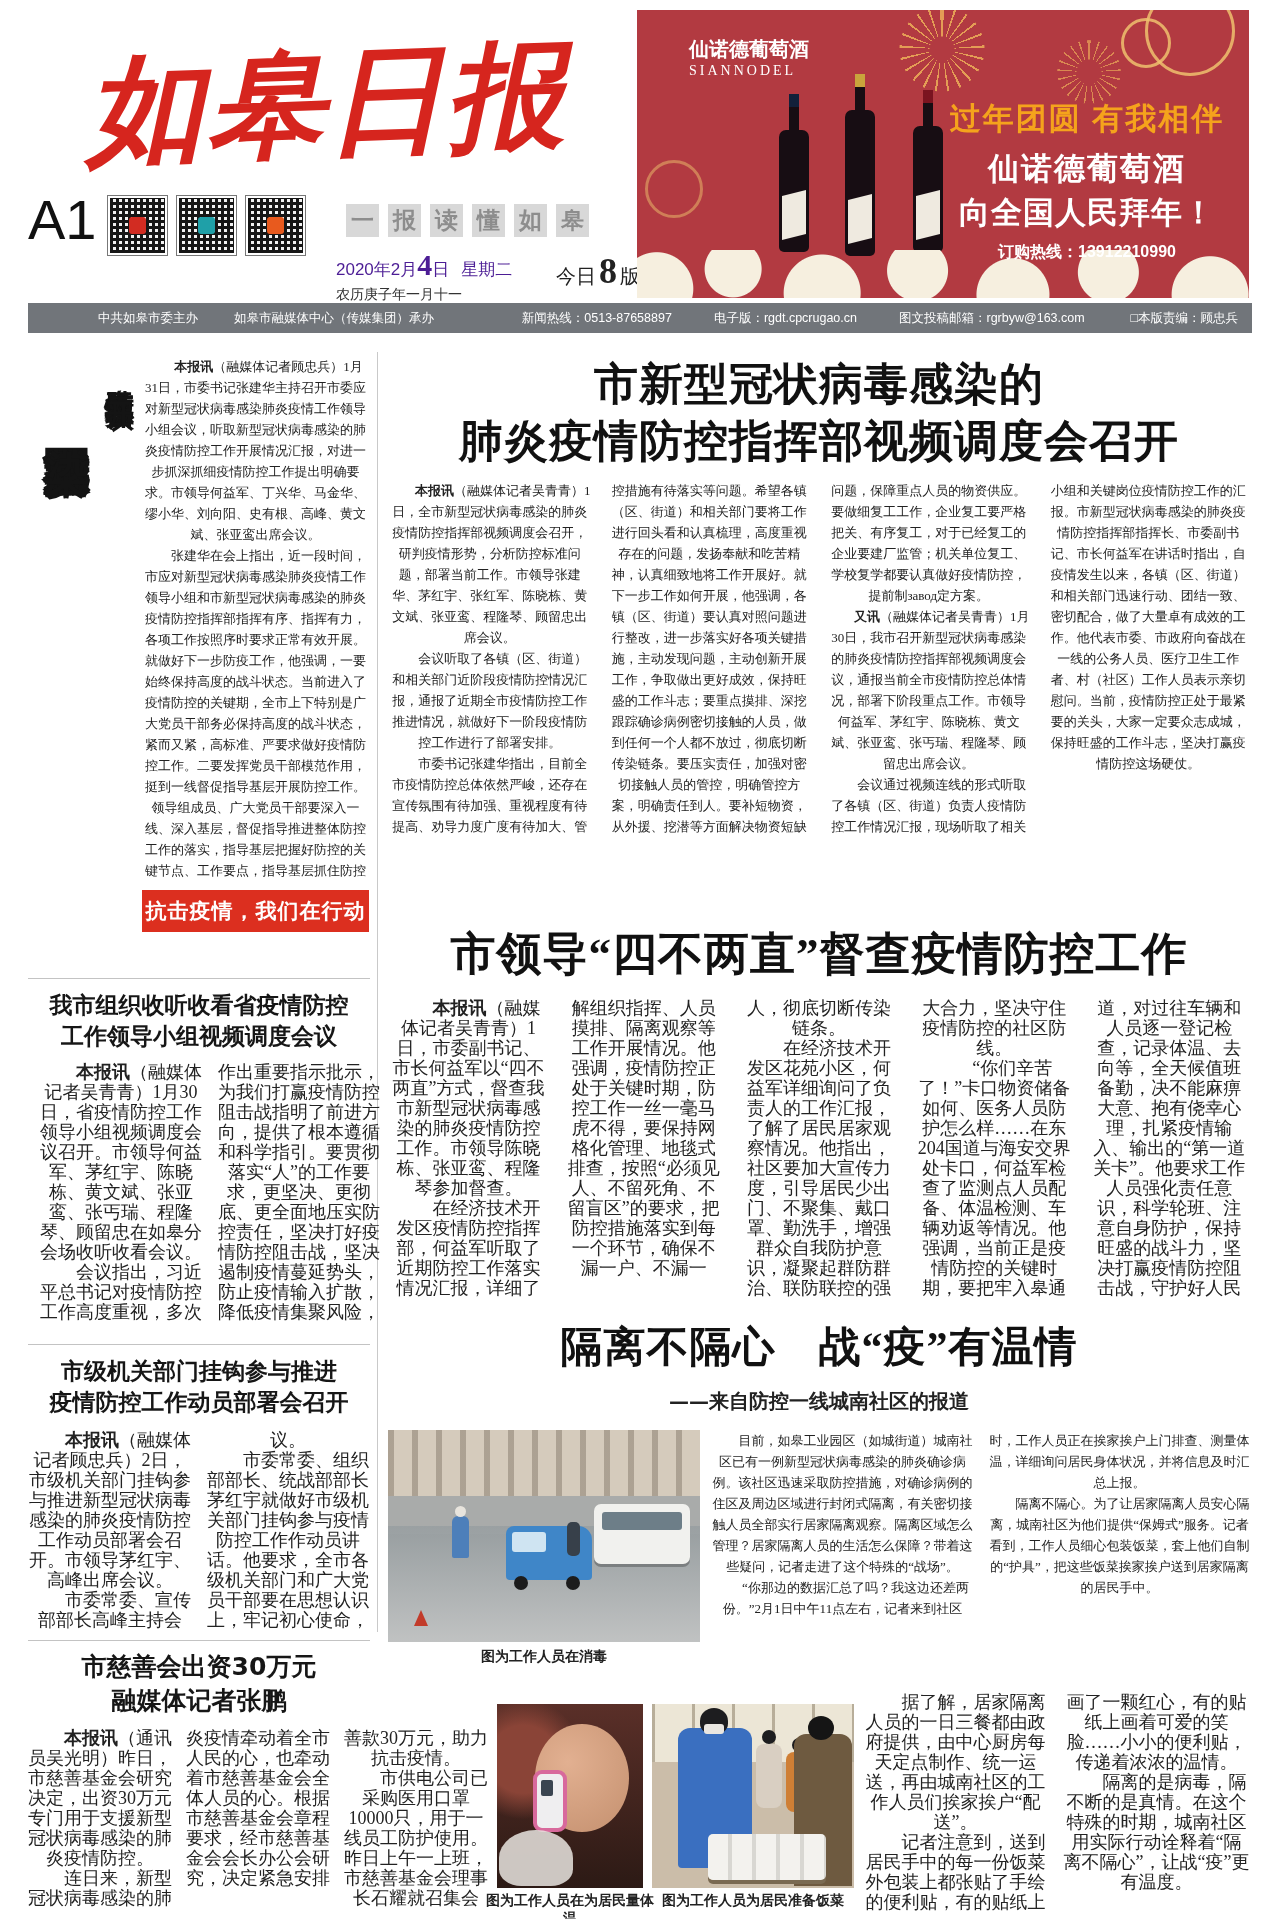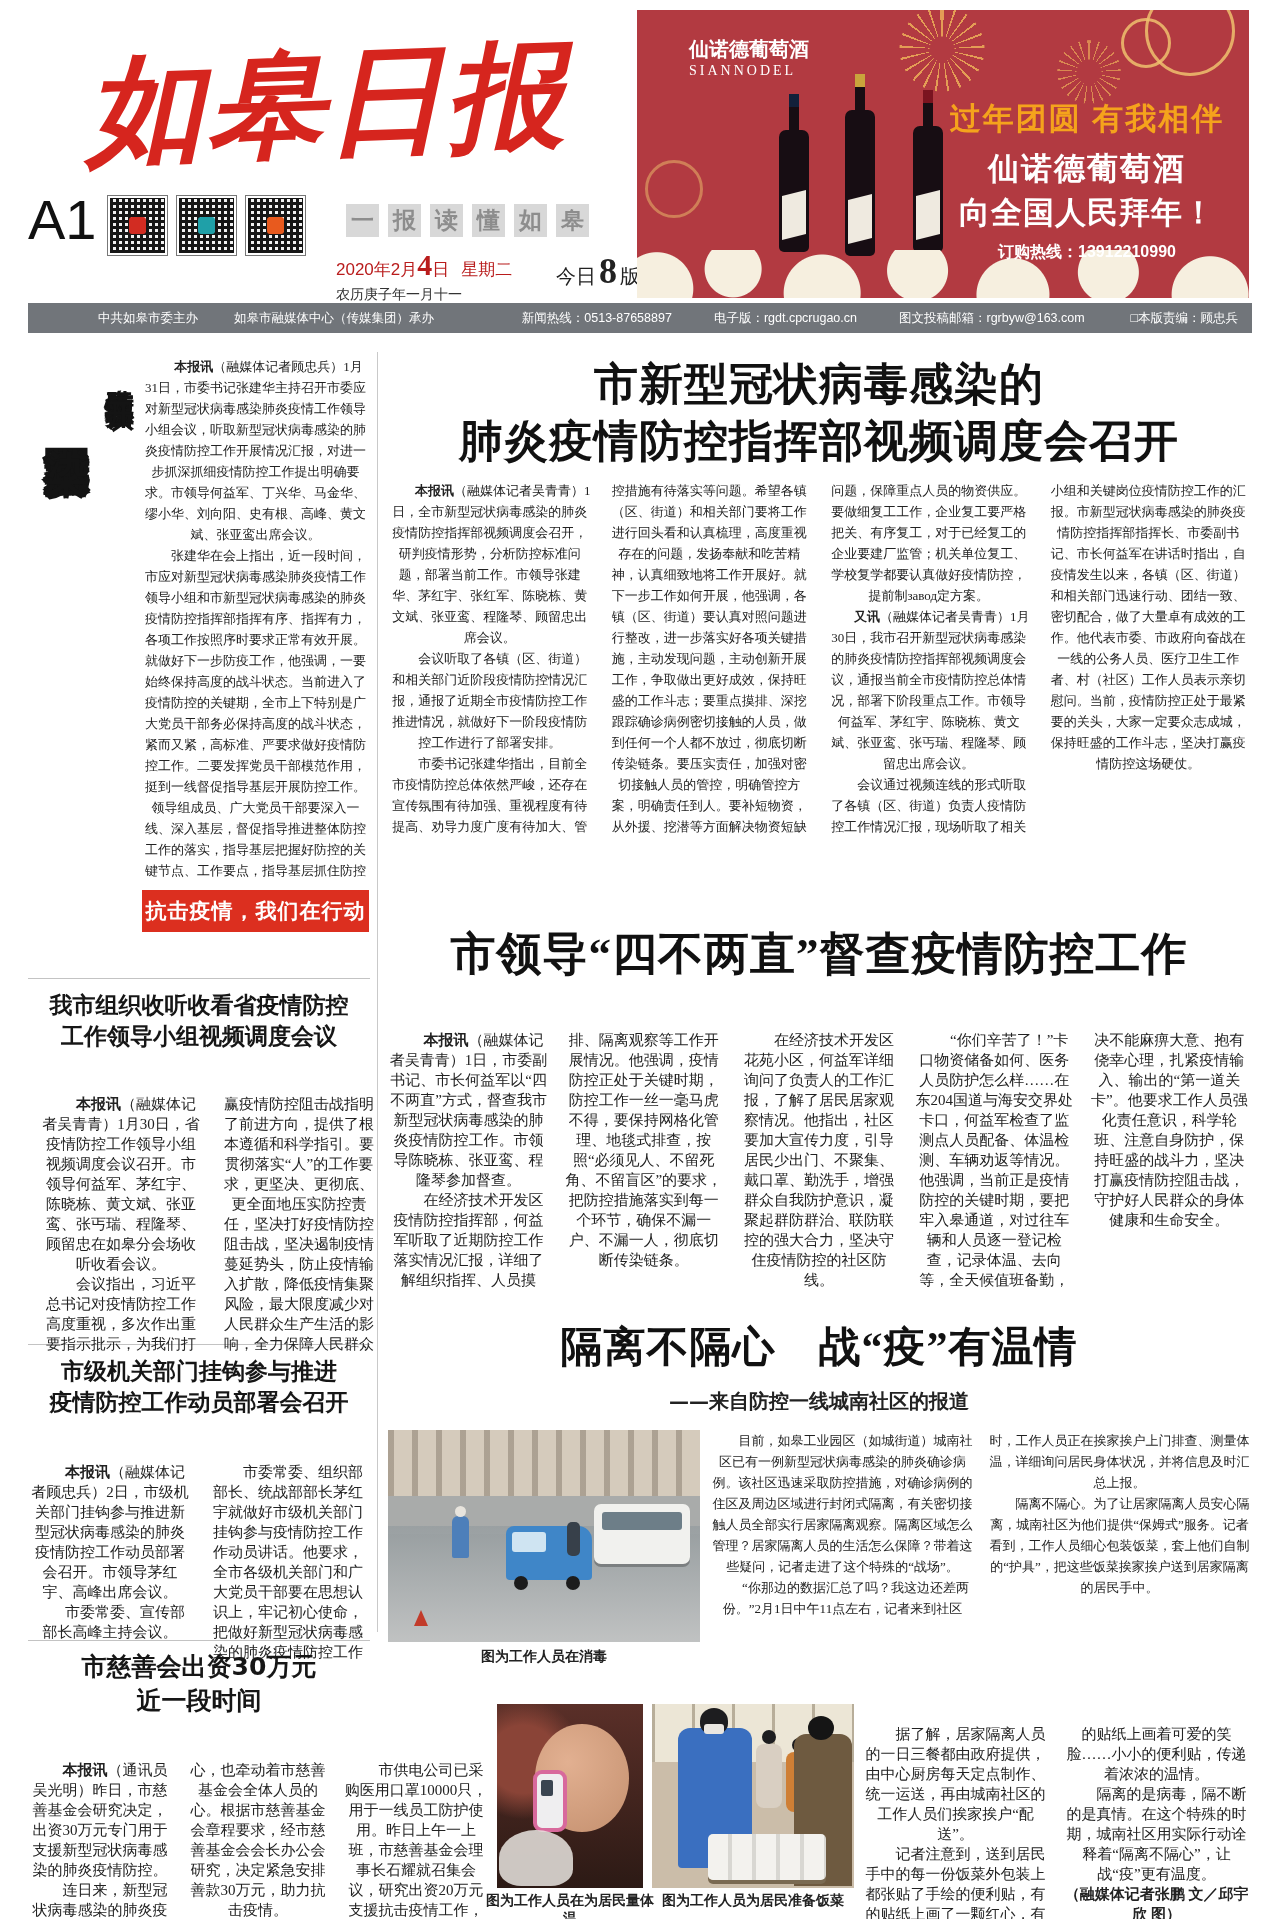--- a/index.html
+++ b/index.html
@@ -15,21 +15,21 @@
       font-size:23px;font-weight:bold;display:flex;align-items:center;justify-content:center;}
   .page-code{left:28px;top:192px;font-family:"Liberation Sans",sans-serif;font-size:56px;color:#111;line-height:1;}
   .qrs{left:108px;top:196px;display:flex;gap:10px;}
   .qr{width:55px;height:55px;position:relative;border:2px solid #fff;outline:1px solid #777;
       background:repeating-linear-gradient(0deg,#161616 0 3px,transparent 3px 6px),
                  repeating-linear-gradient(90deg,#161616 0 3px,#f2f2f2 3px 6px);}
   .qr::after{content:"";position:absolute;inset:19px;border-radius:3px;background:#d22c22;}
   .qr.q2::after{background:#1fa0a8;}
   .qr.q3::after{background:#e85a1e;}
   .dateblock{left:336px;top:248px;width:220px;font-family:"Liberation Sans",sans-serif;}
-  .date-main{font-size:17px;color:#b91c1c;}
+  .date-main{font-size:17px;color:#4c1d95;}
   .date-main .big{font-size:30px;font-weight:bold;font-family:"Liberation Serif",serif;}
   .date-main .wk{margin-left:12px;}
   .lunar{font-size:14px;color:#333;margin-top:4px;}
   .edition{left:556px;top:250px;font-family:"Liberation Sans",sans-serif;font-size:20px;color:#222;white-space:nowrap;}
   .edition .big{font-size:36px;font-weight:bold;font-family:"Liberation Serif",serif;margin:0 3px;}
 
   
   .ad{left:637px;top:10px;width:612px;height:288px;background:#b23a41;overflow:hidden;}
   .ad-brand{position:absolute;left:52px;top:26px;color:#fff;z-index:3;}
   .ad-brand .cn{font-size:20px;font-weight:bold;font-family:"Liberation Sans",sans-serif;}
@@ -74,21 +74,21 @@
   .infobar span{white-space:nowrap;}
   .infobar .i0{margin-left:56px;}
   .infobar .i1{margin-left:36px;margin-right:auto;}
   .infobar .i2,.infobar .i3,.infobar .i4{margin-left:42px;}
   .infobar .i5{margin-left:auto;}
 
   
   .body-text{font-size:13px;line-height:21px;text-align:justify;overflow:hidden;color:#222;}
   .body-text p{margin:0;text-indent:2em;text-align:center;}
   .body-text .lead{font-weight:bold;}
-  .body-sm{font-size:15px;line-height:20px;margin-top:32px;}
+  .body-sm{font-size:18px;line-height:20px;}
   .cont{text-align:right;font-weight:bold;text-indent:0 !important;}
   .headline-sans{font-family:"DejaVu Sans","Liberation Sans",sans-serif;font-weight:bold;color:#161616;text-align:center;}
   .headline-serif{font-weight:900;color:#111;text-align:center;letter-spacing:1px;}
   .vline{width:1px;background:#c9c9c9;}
   .hline{height:1px;background:#c3c3c3;}
 
   
   .vtitle{left:30px;top:366px;height:660px;width:106px;writing-mode:vertical-rl;font-weight:900;color:#141414;}
   .vtitle span{display:block;line-height:1.12;}
   .vtitle .t1{font-size:29px;letter-spacing:1px;}
@@ -273,21 +273,21 @@
   </div>
   <div class="abs a5-body body-text body-sm">
     <p><span class="lead">本报讯</span><span>（融媒体记者顾忠兵）2日，市级机关部门挂钩参与推进新型冠状病毒感染的肺炎疫情防控工作动员部署会召开。市领导茅红宇、高峰出席会议。</span></p>
     <p><span class="lead"></span><span>市委常委、宣传部部长高峰主持会议。</span></p>
     <p><span class="lead"></span><span>市委常委、组织部部长、统战部部长茅红宇就做好市级机关部门挂钩参与疫情防控工作作动员讲话。他要求，全市各级机关部门和广大党员干部要在思想认识上，牢记初心使命，把做好新型冠状病毒感染的肺炎疫情防控工作作为当前“四个意识”、坚定“四个自信”、做到“两个维护”的重大检验；要以更高的要求、更实的举措投身疫情防控一线，紧密依靠人民群众，当好群众的“主心骨”和“贴心人”，坚决打赢疫情防控阻击战。</span></p>
 
   </div>
 
   <div class="abs a6-head headline-sans">
     <div>市慈善会出资30万元</div>
-    <div>近一段时间</div>
+    <div>融媒体记者张鹏</div>
   </div>
   <div class="abs a6-body body-text body-sm">
     <p><span class="lead">本报讯</span><span>（通讯员吴光明）昨日，市慈善基金会研究决定，出资30万元专门用于支援新型冠状病毒感染的肺炎疫情防控。</span></p>
     <p><span class="lead"></span><span>连日来，新型冠状病毒感染的肺炎疫情牵动着全市人民的心，也牵动着市慈善基金会全体人员的心。根据市慈善基金会章程要求，经市慈善基金会会长办公会研究，决定紧急安排善款30万元，助力抗击疫情。</span></p>
     <p><span class="lead"></span><span>市供电公司已采购医用口罩10000只，用于一线员工防护使用。昨日上午一上班，市慈善基金会理事长石耀就召集会议，研究出资20万元支援抗击疫情工作，统一用于订购防疫紧缺物资；另行安排善款10万元，分别捐赠给市疫情防控指挥部和武汉市慈善总会，作为抗击疫情的专项资金。</span></p>
   </div>
 
   <div class="abs f-head headline-serif">隔离不隔心　战“疫”有温情</div>
   <div class="abs f-sub">——来自防控一线城南社区的报道</div>
 

